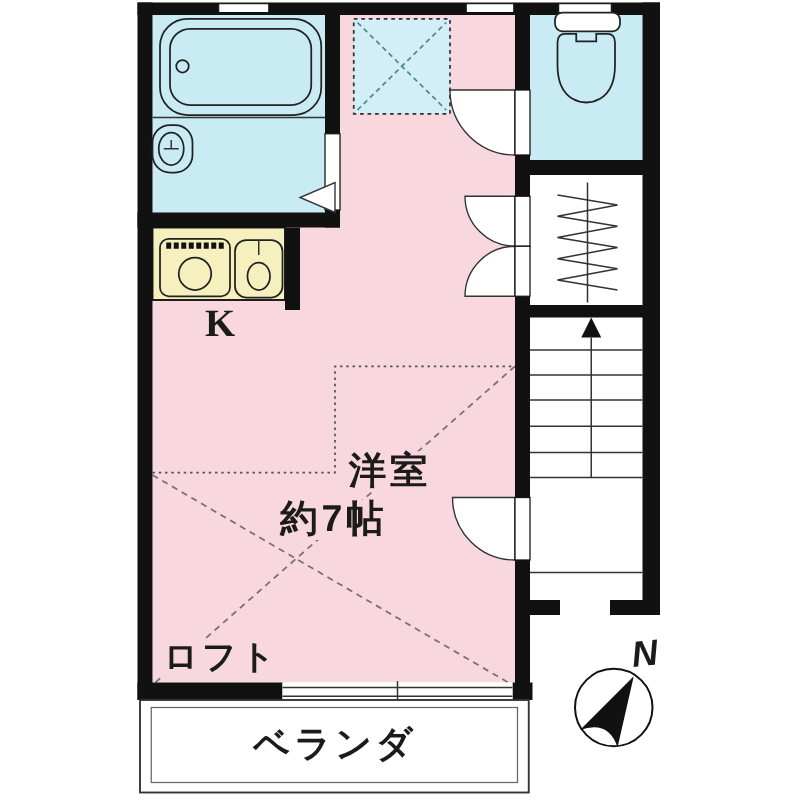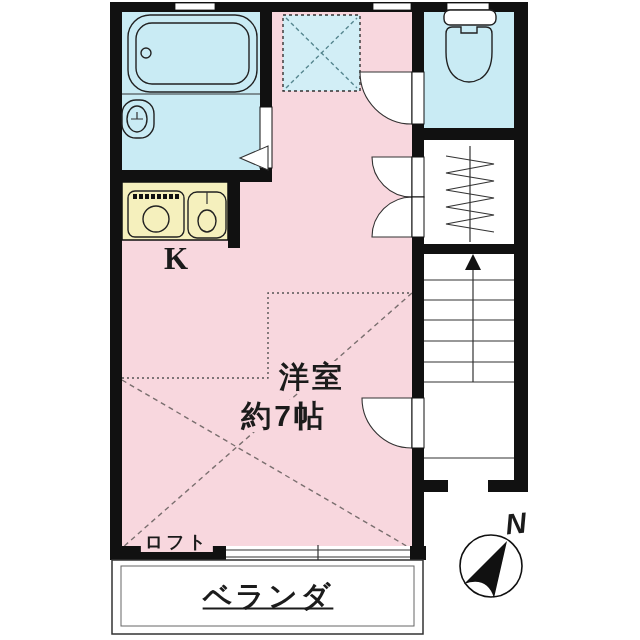--- a/index.html
+++ b/index.html
@@ -32,21 +32,21 @@
   .dashed{stroke:#7a6f6f;stroke-width:1.4;fill:none;stroke-dasharray:5 4;}
   .skydash{stroke:#56868f;stroke-width:1.4;fill:none;stroke-dasharray:4 3;}
   .lbl{
     position:absolute;transform:translate(-50%,-50%);
     color:#1b1b1b;white-space:nowrap;line-height:1;
     font-weight:600;
   }
   .lbl.on-pink{background:var(--room-pink);padding:1px 4px;}
   .lbl.on-white{background:var(--white);padding:1px 4px;}
   #room-name-label,#room-size-label{font-size:30px;letter-spacing:3px;}
-  #loft-label{font-size:18px;letter-spacing:3px;margin-top:16px;}
+  #loft-label{font-size:27px;letter-spacing:3px;}
   #balcony-label{font-size:29px;letter-spacing:3px;}
   #kitchen-label{font-family:"Liberation Serif", serif;font-size:31px;font-weight:600;background:transparent;}
   #north-label{font-size:29px;font-style:italic;font-weight:bold;background:transparent;transform:translate(-50%,-50%) rotate(-6deg);}
 </style>
 </head>
 <body>
 
 <div id="canvas">
   <svg id="plan-svg" width="640" height="640" viewBox="0 0 640 640">
 
@@ -163,18 +163,18 @@
       <rect x="121" y="566" width="293" height="60" fill="none" stroke="#666" stroke-width="1"></rect>
     </g>
 
     <g>
       <circle cx="491" cy="566" r="31" fill="var(--white)" stroke="#111" stroke-width="1.6"></circle>
       <path d="M507,541 L464,584 Q487,576 494,598 Z" fill="#111"></path>
     </g>
   </svg>
 
   <div class="lbl on-pink" id="room-name-label" style="left:268px;top:377px;margin-left:44px;">洋室</div>
-  <div class="lbl on-pink" id="room-size-label" style="left:284px;top:416px;">約7帖</div>
+  <div class="lbl on-pink" id="room-size-label" style="left:267px;top:416px;">約7帖</div>
   <div class="lbl on-pink" id="loft-label" style="left:177px;top:526px;">ロフト</div>
-  <div class="lbl on-white" id="balcony-label" style="left:268px;top:596px;text-decoration:underline;">ベランダ</div>
+  <div class="lbl on-white" id="balcony-label" style="left:268px;top:596px;">ベランダ</div>
   <div class="lbl" id="kitchen-label" style="left:176px;top:258px;">K</div>
   <div class="lbl" id="north-label" style="left:516px;top:524px;">N</div>
 </div>
 
 </body></html>

